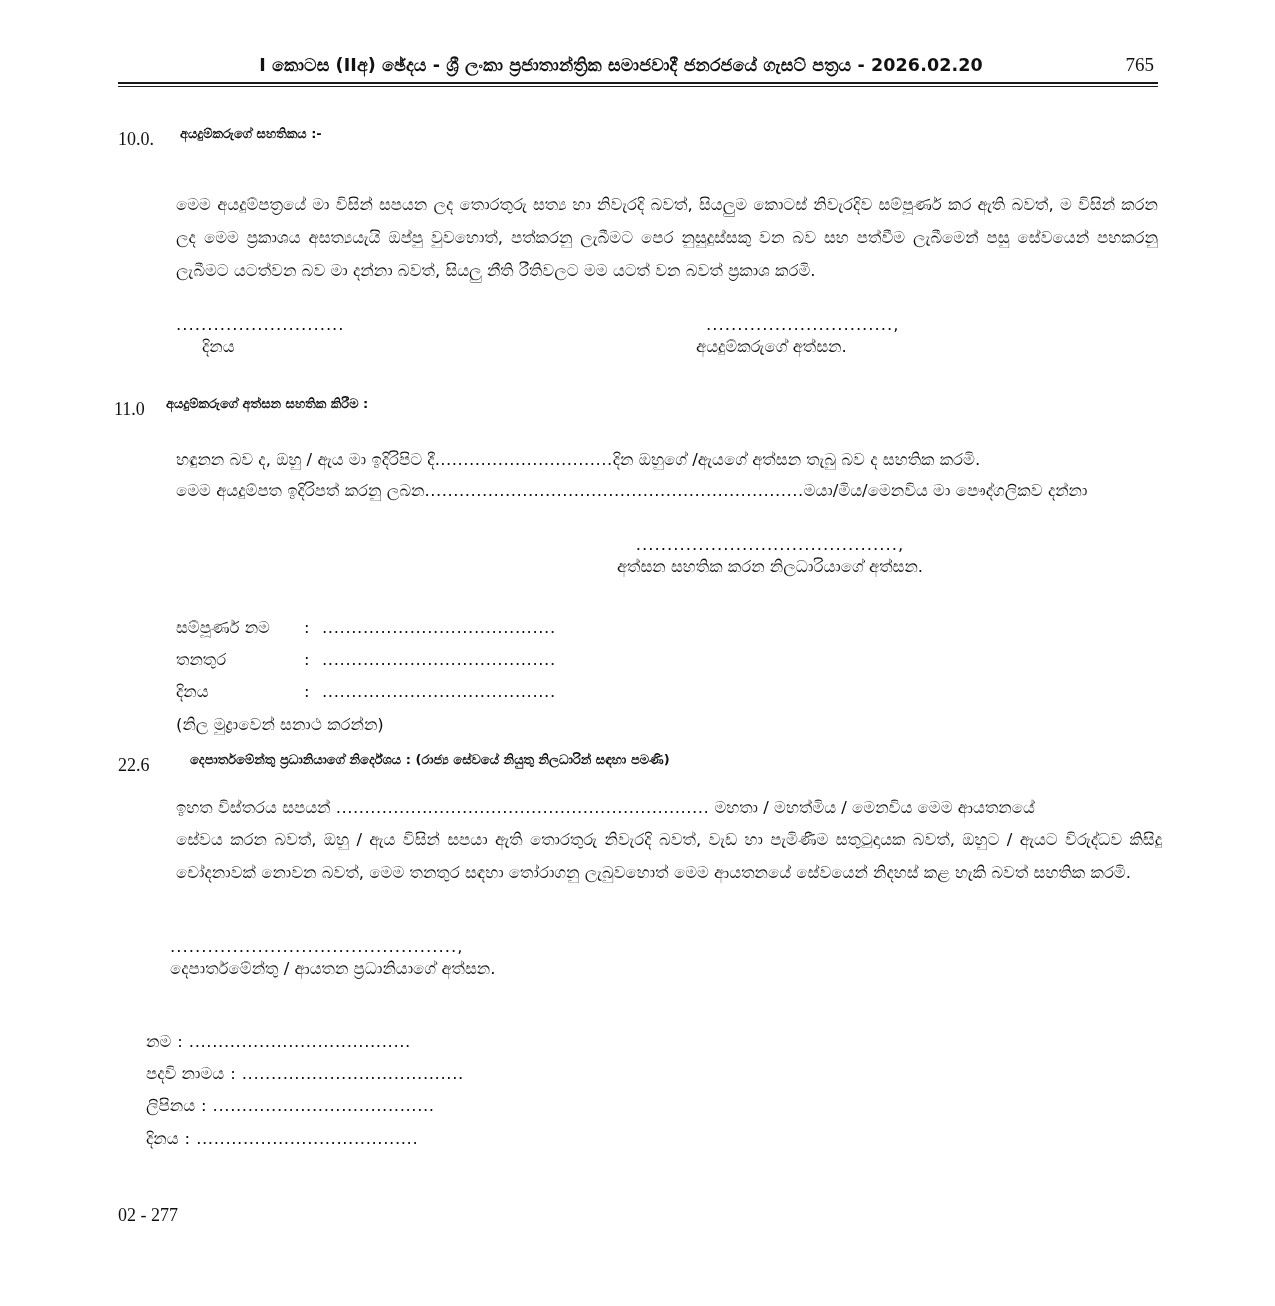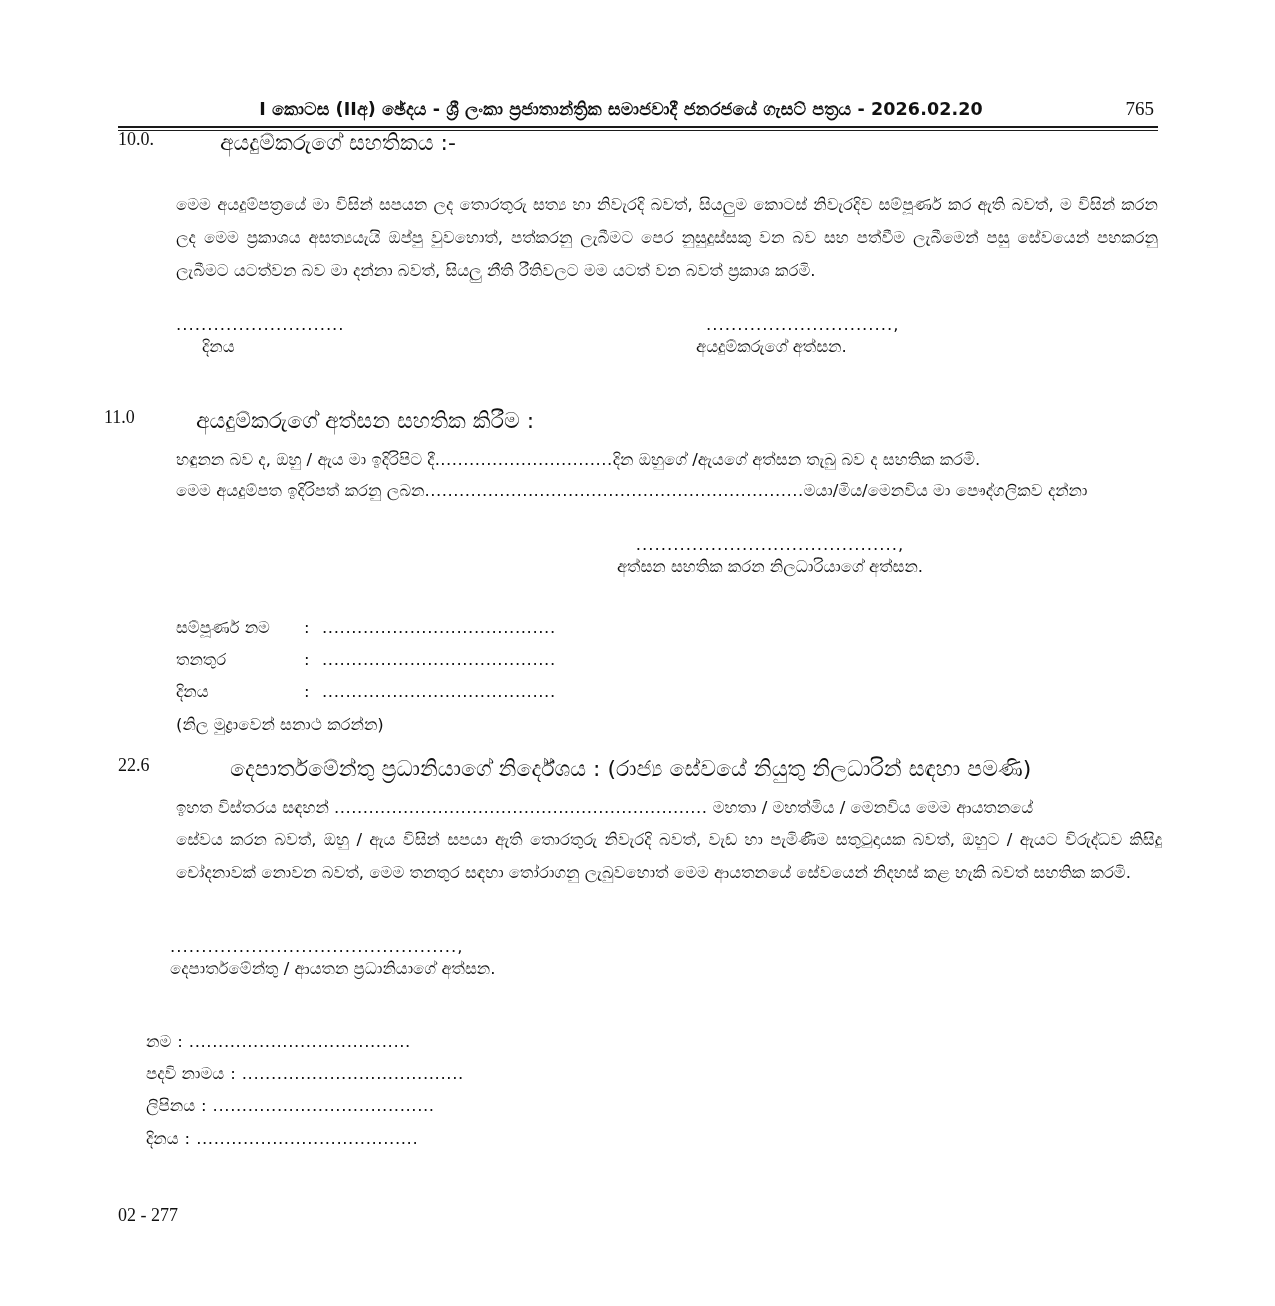--- a/index.html
+++ b/index.html
@@ -26,21 +26,20 @@
   .header {
     position: absolute;
     left: 118px;
     top: 54px;
     width: 1040px;
   }
   .header-row {
     display: flex;
     align-items: baseline;
     justify-content: flex-start;
-    margin-top: 44px;
   }
   .header-title {
     flex: 1 1 auto;
     text-align: center;
     font-weight: bold;
     font-size: 17.5px;
     letter-spacing: 0.1px;
     white-space: nowrap;
     padding-left: 40px;
     line-height: 1.2;
@@ -63,32 +62,32 @@
 
   
   .block {
     position: absolute;
     font-size: 16.5px;
     line-height: 1.9;
   }
   .num-heading {
     display: flex;
     align-items: flex-start;
-    gap: 40px;
   }
   .num {
     font-family: "Liberation Serif", "DejaVu Serif", serif;
     font-size: 18px;
     flex: 0 0 auto;
   }
   .num-w1 { width: 62px; }
   .num-w2 { width: 52px; }
   .num-w3 { width: 72px; }
   .heading-text {
-    font-size: 22px;
+    font-size: 13px;
+    font-weight: bold;
   }
   .para {
     text-align: justify;
     font-size: 16.5px;
     line-height: 2.0;
   }
   .dots {
     letter-spacing: 0.5px;
   }
 
@@ -165,21 +164,21 @@
         <span class="sig-dots">...........................</span>
         <span class="sig-label" style="padding-left:26px;">දිනය</span>
       </div>
       <div class="sig-col" style="width:400px;">
         <span class="sig-dots" style="padding-left:10px;">..............................,</span>
         <span class="sig-label">අයදුම්කරුගේ අත්සන.</span>
       </div>
     </div>
   </div>
 
-  <div class="block" style="left:104px; top:392px; width:1040px;margin-top:8px;">
+  <div class="block" style="left:114px; top:392px; width:1040px;">
     <div class="num-heading">
       <span class="num num-w2">11.0</span>
       <span class="heading-text">අයදුම්කරුගේ අත්සන සහතික කිරීම :</span>
     </div>
   </div>
 
   <div class="block" style="left:176px; top:444px; width:990px;">
     <div style="white-space:nowrap;">
       <span>හඳුනන බව ද, ඔහු / ඇය මා ඉදිරිපිට දී</span><span class="dots">...............................</span><span>දින ඔහුගේ /ඇයගේ අත්සන තැබු බව ද සහතික  කරමි.</span>
     </div>
@@ -214,21 +213,21 @@
 
   <div class="block" style="left:118px; top:748px; width:1040px;">
     <div class="num-heading">
       <span class="num num-w3">22.6</span>
       <span class="heading-text">දෙපාර්තමේන්තු ප්‍රධානියාගේ නිර්දේශය : (රාජ්‍ය සේවයේ නියුතු නිලධාරින් සඳහා පමණි)</span>
     </div>
   </div>
 
   <div class="block" style="left:176px; top:792px; width:986px;">
     <div style="white-space:nowrap;">
-      <span>ඉහත විස්තරය සඳහන්</span>
+      <span>ඉහත විස්තරය සපයන්</span>
       <span class="dots">.................................................................</span>
       <span>මහතා / මහත්මිය / මෙනවිය මෙම ආයතනයේ</span>
     </div>
     <div class="para" style="text-align:justify;">සේවය කරන බවත්, ඔහු / ඇය විසින් සපයා ඇති තොරතුරු නිවැරදි බවත්, වැඩ හා පැමිණීම සතුටුදායක බවත්, ඔහුට / ඇයට විරුද්ධව කිසිදු චෝදනාවක් නොවන බවත්, මෙම තනතුර සඳහා තෝරාගනු ලැබුවහොත් මෙම ආයතනයේ සේවයෙන් නිදහස් කළ හැකි බවත් සහතික කරමි.</div>
   </div>
 
   <div class="block" style="left:170px; top:938px; width:700px;">
     <div class="sig-dots">..............................................,</div>
     <div class="sig-label">දෙපාර්තමේන්තු / ආයතන ප්‍රධානියාගේ අත්සන.</div>
   </div>

